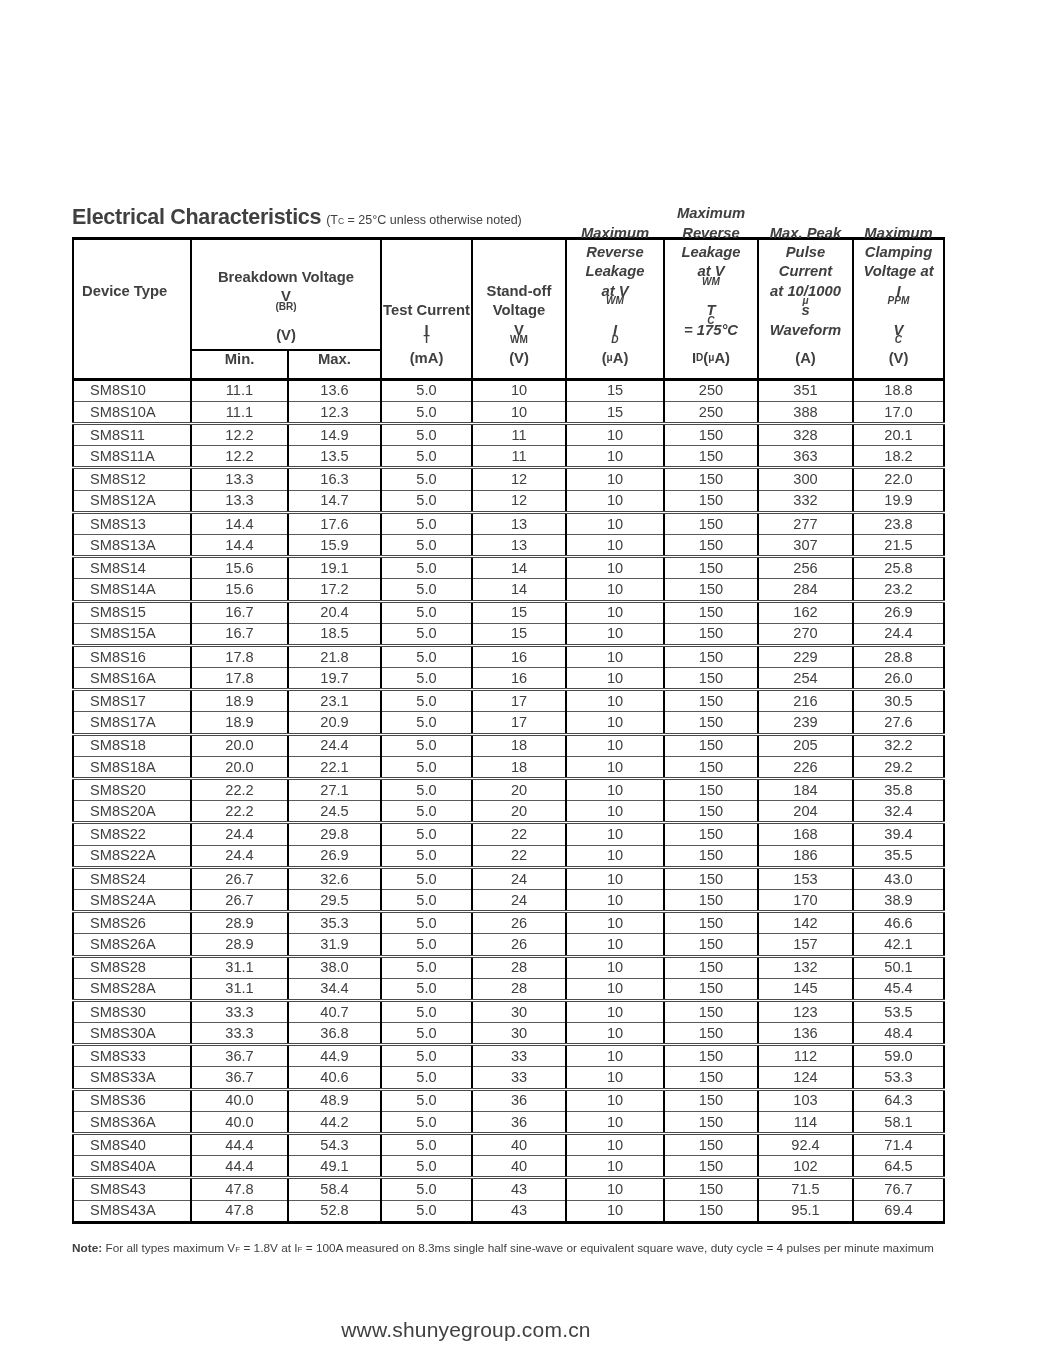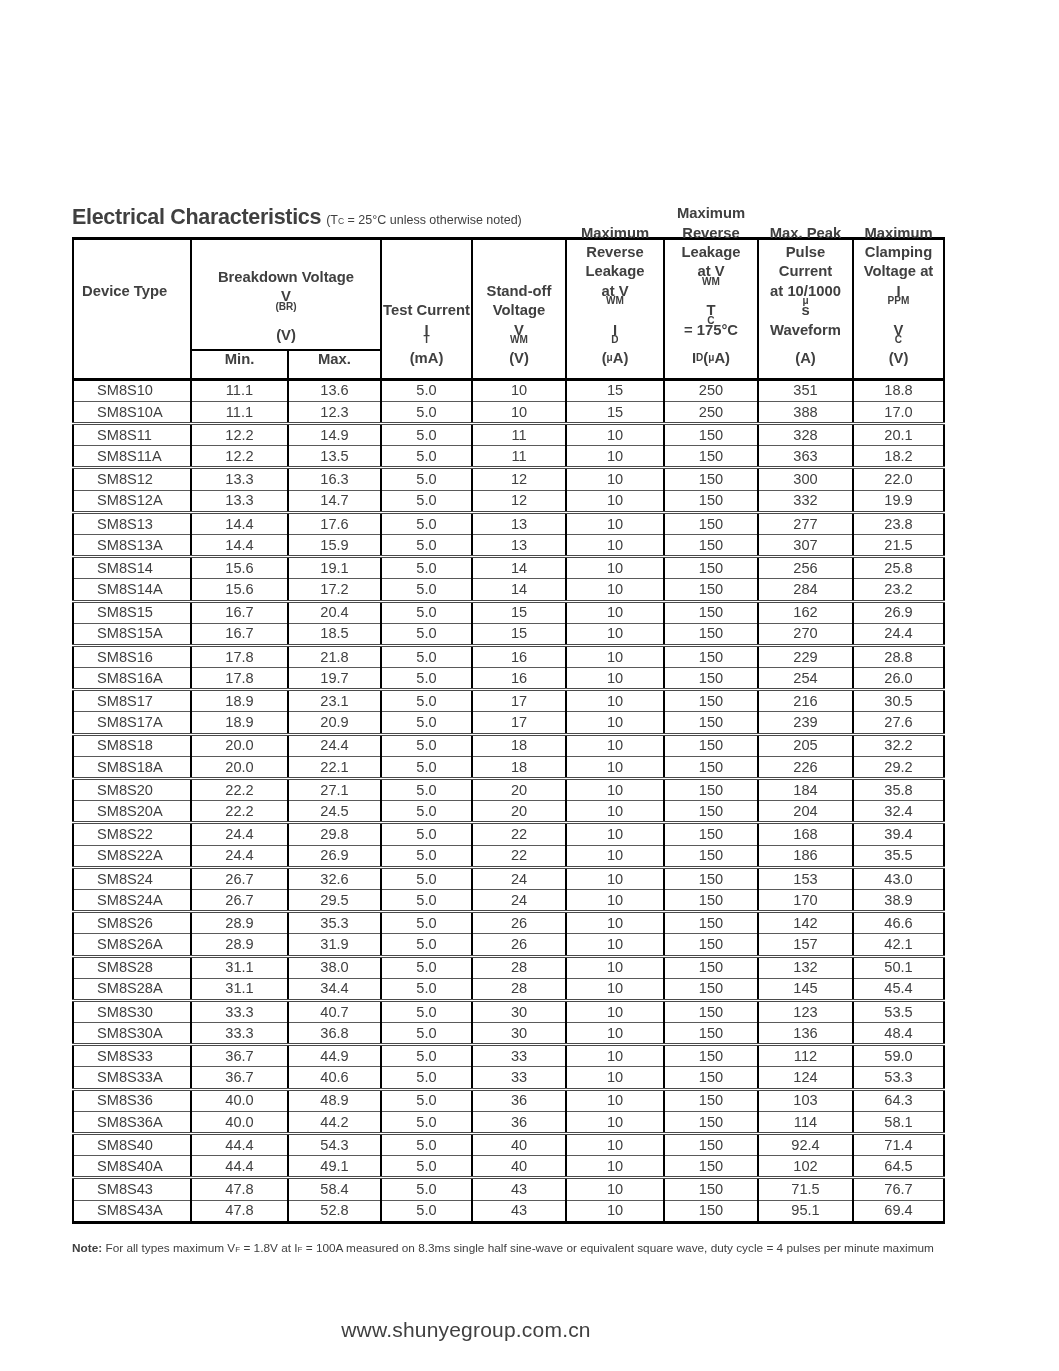--- a/index.html
+++ b/index.html
@@ -22,32 +22,32 @@
     border-left:2px solid #000; border-right:2px solid #000;
   }
   table.ec th, table.ec td { padding:0; border-left:2px solid #000; border-right:2px solid #000; }
   thead th { font-weight:bold; font-size:14.8px; vertical-align:top; }
   thead tr.h2 th { border-top:2px solid #a21caf; }
   thead { border-bottom:3px solid #000; }
   .hlabel {
     height:100px; display:flex; flex-direction:column; justify-content:flex-end;
     align-items:center; text-align:center; line-height:19.4px; padding-bottom:3px;
   }
-  .hlabel.tall { justify-content:flex-end; }
+  .hlabel.tall { justify-content:flex-end;font-style:italic; }
   .hlabel.dev { height:103px; justify-content:center; align-items:flex-start; padding-left:8px; padding-bottom:0; text-align:left; }
   .hunit { height:29px; display:flex; align-items:center; justify-content:center; }
   th.bkd { border-bottom:2px solid #000; }
   th.bkd .hlabel { height:auto; padding-top:28px; }
   tr.h2 th { height:27px; font-size:14.8px; }
 
   tbody td {
     height:20.2px; font-size:14.6px; text-align:center;
     border-bottom:1px solid #5a5a5a; line-height:1;
   }
-  tbody td.dev { text-align:left; padding-left:23px; }
+  tbody td.dev { text-align:left; padding-left:16px; }
   tbody tr.pair-end td { border-bottom:3px double #4a4a4a; }
   tbody tr:last-child td { border-bottom:none; }
 
   
   .note { position:absolute; left:72px; top:1241px; width:880px; font-size:11.8px; white-space:nowrap; }
   .note b { font-weight:bold; }
 
   
   .footer { position:absolute; left:0; top:1318px; width:932px; text-align:center; font-size:21px; letter-spacing:0.2px; }
 </style>

